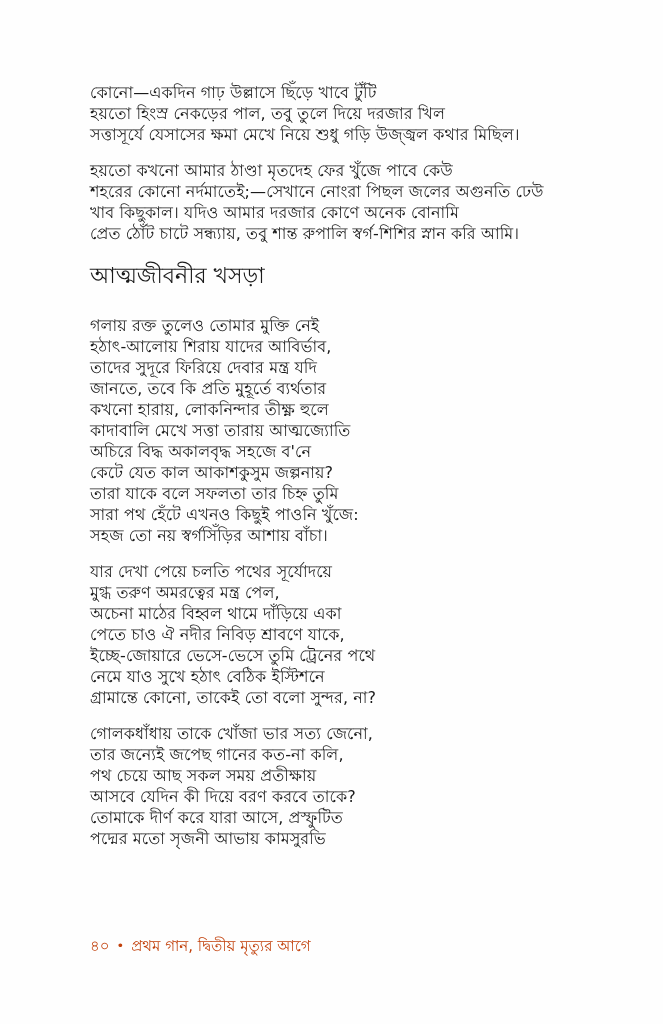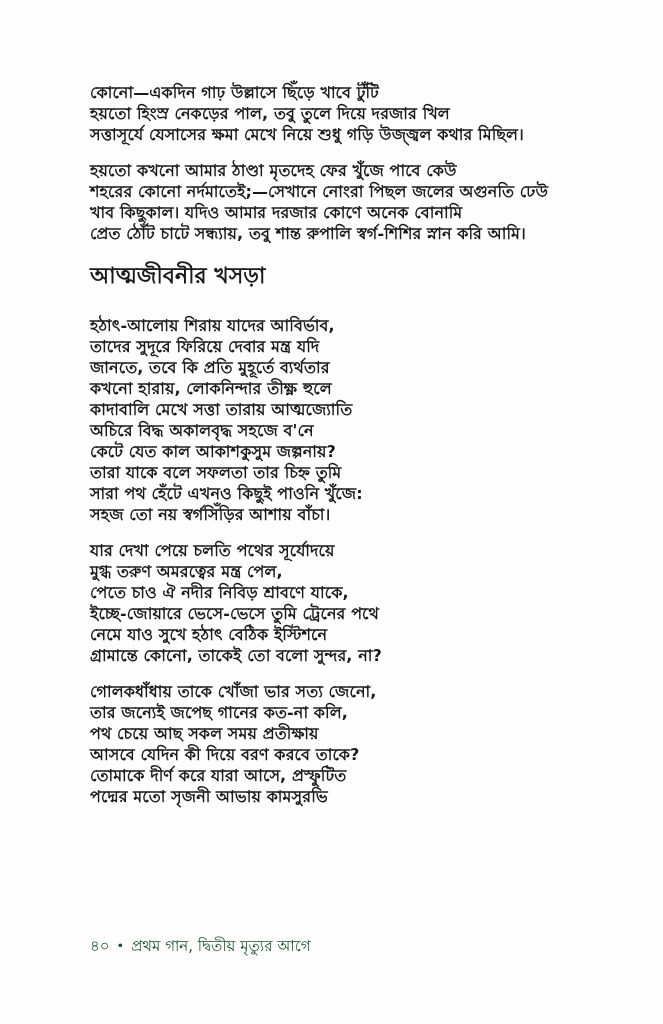--- a/index.html
+++ b/index.html
@@ -13,42 +13,42 @@
     width: 663px; height: 1024px;
     background: #fefefe;
     color: #1a1a1a;
     overflow: hidden;
   }
   .text-col {
     position: absolute;
     left: 90px; top: 82px;
     width: 500px;
   }
-  .stanza { margin: 0 0 15px 0; font-weight: bold; }
+  .stanza { margin: 0 0 15px 0; }
   .line {
     font-size: 16px;
     line-height: 21px;
     white-space: nowrap;
     letter-spacing: 0.1px;
   }
   .poem-heading {
     font-size: 22px;
-    font-weight: 700;
+    font-weight: 400;
     margin: 17px 0 24px 0;
     line-height: 30px;
   }
   .page-footer {
     position: absolute;
     left: 90px; top: 936px;
     font-size: 15px;
     line-height: 20px;
     display: flex;
     align-items: center;
     gap: 7px;
-    color: #14532d;
+    color: #c2410c;
   }
   .footer-sep {
     font-size: 13px;
     line-height: 20px;
   }
 </style>
 </head>
 <body>
 
 <div class="page">
@@ -63,35 +63,37 @@
     <div class="stanza">
       <div class="line">হয়তো কখনো আমার ঠাণ্ডা মৃতদেহ ফের খুঁজে পাবে কেউ</div>
       <div class="line">শহরের কোনো নর্দমাতেই;—সেখানে নোংরা পিছল জলের অগুনতি ঢেউ</div>
       <div class="line">খাব কিছুকাল। যদিও আমার দরজার কোণে অনেক বোনামি</div>
       <div class="line">প্রেত ঠোঁট চাটে সন্ধ্যায়, তবু শান্ত রুপালি স্বর্গ-শিশির স্নান করি আমি।</div>
     </div>
 
     <h2 class="poem-heading">আত্মজীবনীর খসড়া</h2>
 
     <div class="stanza">
+      <div class="line">গলায় রক্ত তুলেও তোমার মুক্তি নেই</div>
       <div class="line">হঠাৎ-আলোয় শিরায় যাদের আবির্ভাব,</div>
       <div class="line">তাদের সুদূরে ফিরিয়ে দেবার মন্ত্র যদি</div>
       <div class="line">জানতে, তবে কি প্রতি মুহূর্তে ব্যর্থতার</div>
       <div class="line">কখনো হারায়, লোকনিন্দার তীক্ষ্ণ হুলে</div>
       <div class="line">কাদাবালি মেখে সত্তা তারায় আত্মজ্যোতি</div>
       <div class="line">অচিরে বিদ্ধ অকালবৃদ্ধ সহজে ব'নে</div>
       <div class="line">কেটে যেত কাল আকাশকুসুম জল্পনায়?</div>
       <div class="line">তারা যাকে বলে সফলতা তার চিহ্ন তুমি</div>
       <div class="line">সারা পথ হেঁটে এখনও কিছুই পাওনি খুঁজে:</div>
       <div class="line">সহজ তো নয় স্বর্গসিঁড়ির আশায় বাঁচা।</div>
     </div>
 
     <div class="stanza">
       <div class="line">যার দেখা পেয়ে চলতি পথের সূর্যোদয়ে</div>
       <div class="line">মুগ্ধ তরুণ অমরত্বের মন্ত্র পেল,</div>
+      <div class="line">অচেনা মাঠের বিহ্বল থামে দাঁড়িয়ে একা</div>
       <div class="line">পেতে চাও ঐ নদীর নিবিড় শ্রাবণে যাকে,</div>
       <div class="line">ইচ্ছে-জোয়ারে ভেসে-ভেসে তুমি ট্রেনের পথে</div>
       <div class="line">নেমে যাও সুখে হঠাৎ বেঠিক ইস্টিশনে</div>
       <div class="line">গ্রামান্তে কোনো, তাকেই তো বলো সুন্দর, না?</div>
     </div>
 
     <div class="stanza">
       <div class="line">গোলকধাঁধায় তাকে খোঁজা ভার সত্য জেনো,</div>
       <div class="line">তার জন্যেই জপেছ গানের কত-না কলি,</div>
       <div class="line">পথ চেয়ে আছ সকল সময় প্রতীক্ষায়</div>

